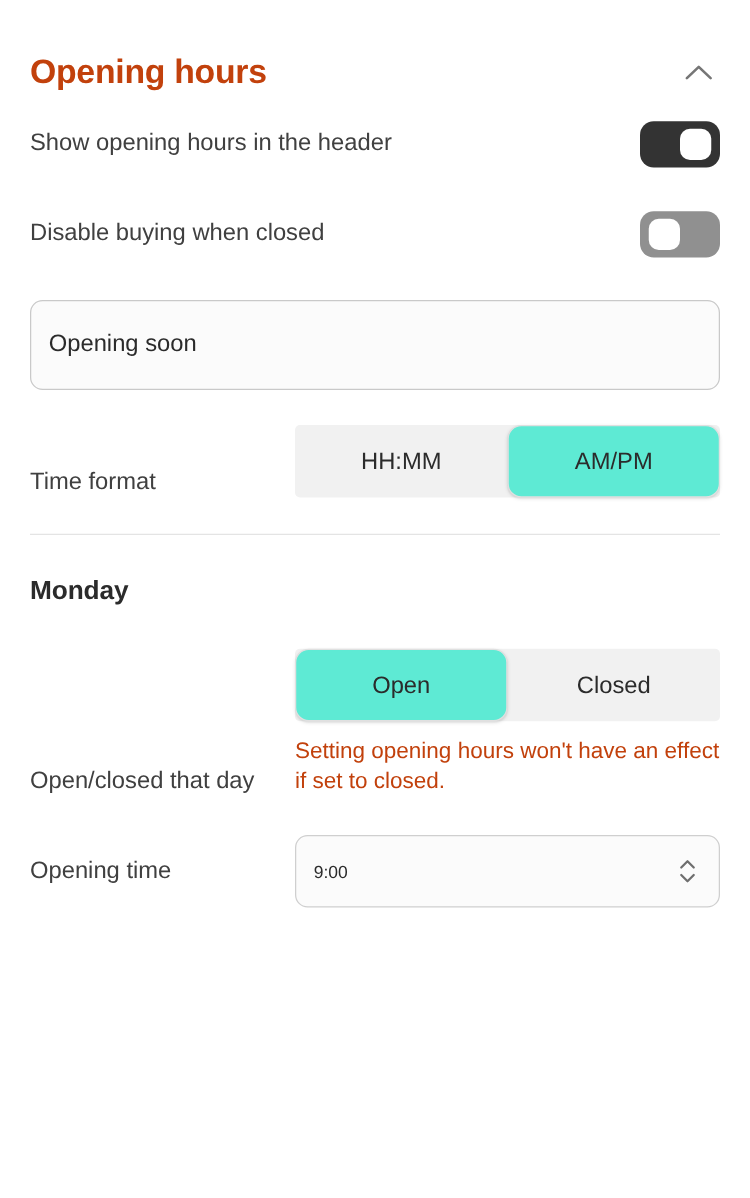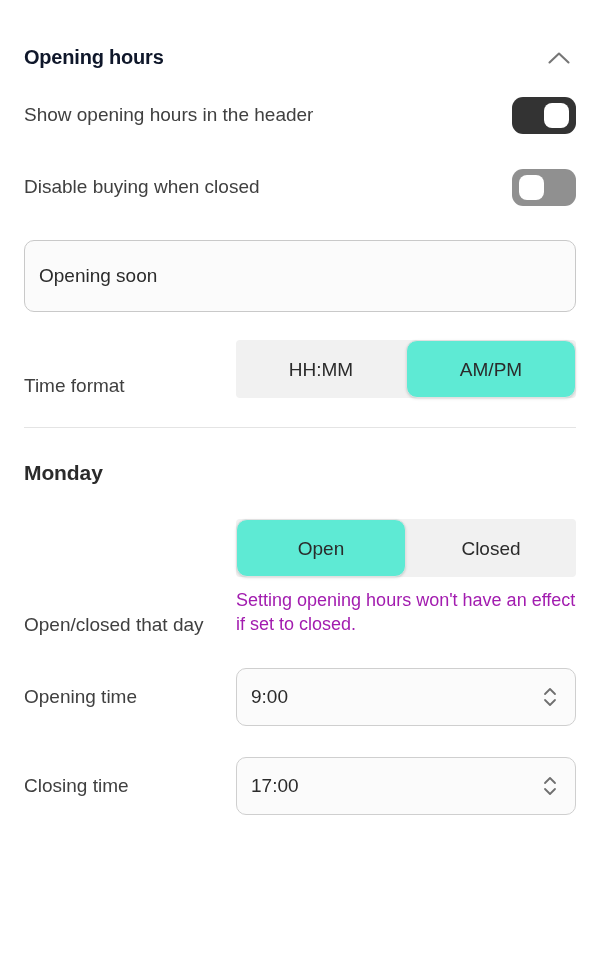--- a/index.html
+++ b/index.html
@@ -22,23 +22,23 @@
 
   
   .section-header {
     display: flex;
     align-items: center;
     justify-content: space-between;
     height: 92px;
     padding-top: 22px;
   }
   .section-title {
-    font-size: 20px;
+    font-size: 27px;
     font-weight: 700;
-    color: #0f172a;
+    color: #c2410c;
     letter-spacing: -0.2px;
     line-height: 1.2;
   }
   .collapse-btn {
     width: 34px;
     height: 34px;
     display: flex;
     align-items: center;
     justify-content: center;
     cursor: pointer;
@@ -176,21 +176,21 @@
     width: 212px;
     flex: 0 0 212px;
     padding-top: 12px;
   }
   .openclosed-right {
     width: 340px;
     flex: 0 0 340px;
   }
   .helper-text {
     font-size: 18px;
-    color: #a21caf;
+    color: #c2410c;
     line-height: 1.36;
     margin-top: 11px;
   }
 
   
   .time-row { margin-top: 31px; display: flex; align-items: center; }
   .time-row .row-label {
     width: 212px;
     flex: 0 0 212px;
   }
@@ -201,21 +201,21 @@
     border: 1px solid #cfcfcf;
     border-radius: 10px;
     background: #fbfbfb;
     display: flex;
     align-items: center;
     justify-content: space-between;
     padding: 0 14px 0 14px;
     cursor: text;
   }
   .stepper-value {
-    font-size: 19px;
+    font-size: 14px;
     color: #2b2b2b;
   }
   .stepper-arrows {
     width: 22px;
     height: 32px;
     display: flex;
     align-items: center;
     justify-content: center;
     cursor: pointer;
   }
@@ -282,26 +282,14 @@
       <span class="stepper-value">9:00</span>
       <span class="stepper-arrows">
         <svg width="16" height="26" viewBox="0 0 16 26" fill="none" aria-hidden="true">
           <path d="M3 10L8 5L13 10" stroke="#6f6f6f" stroke-width="1.8" stroke-linecap="round" stroke-linejoin="round"></path>
           <path d="M3 16L8 21L13 16" stroke="#6f6f6f" stroke-width="1.8" stroke-linecap="round" stroke-linejoin="round"></path>
         </svg>
       </span>
     </div>
   </div>
 
-  <div class="time-row">
-    <span class="row-label">Closing time</span>
-    <div class="stepper">
-      <span class="stepper-value">17:00</span>
-      <span class="stepper-arrows">
-        <svg width="16" height="26" viewBox="0 0 16 26" fill="none" aria-hidden="true">
-          <path d="M3 10L8 5L13 10" stroke="#6f6f6f" stroke-width="1.8" stroke-linecap="round" stroke-linejoin="round"></path>
-          <path d="M3 16L8 21L13 16" stroke="#6f6f6f" stroke-width="1.8" stroke-linecap="round" stroke-linejoin="round"></path>
-        </svg>
-      </span>
-    </div>
-  </div>
 
 </div>
 
 </body></html>

